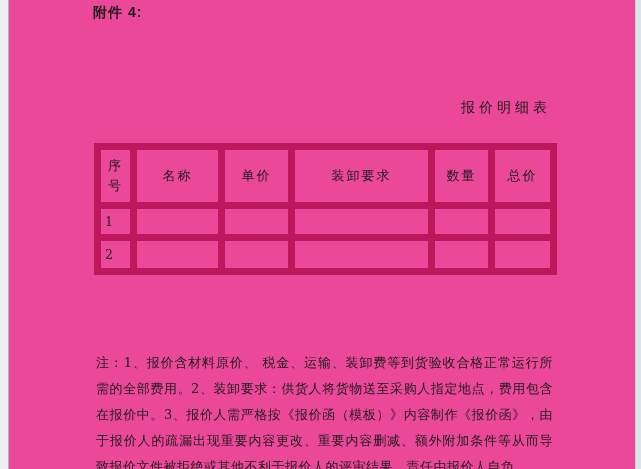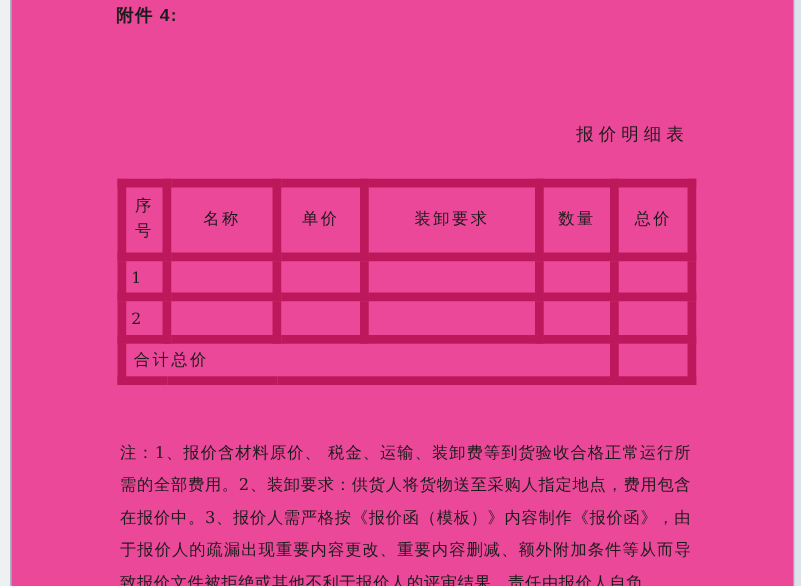--- a/index.html
+++ b/index.html
@@ -102,23 +102,19 @@
         <td></td>
       </tr>
       <tr class="body-row-2">
         <td>2</td>
         <td></td>
         <td></td>
         <td></td>
         <td></td>
         <td></td>
       </tr>
-      <tr class="footer-row">
-        <td colspan="5">合计总价</td>
-        <td></td>
-      </tr>
     </tbody>
   </table>
 
 
   <div class="notes">注：1、报价含材料原价、 税金、运输、装卸费等到货验收合格正常运行所需的全部费用。2、装卸要求：供货人将货物送至采购人指定地点，费用包含在报价中。3、报价人需严格按《报价函（模板）》内容制作《报价函》，由于报价人的疏漏出现重要内容更改、重要内容删减、额外附加条件等从而导致报价文件被拒绝或其他不利于报价人的评审结果，责任由报价人自负。</div>
 
 </div>
 
 </body></html>

